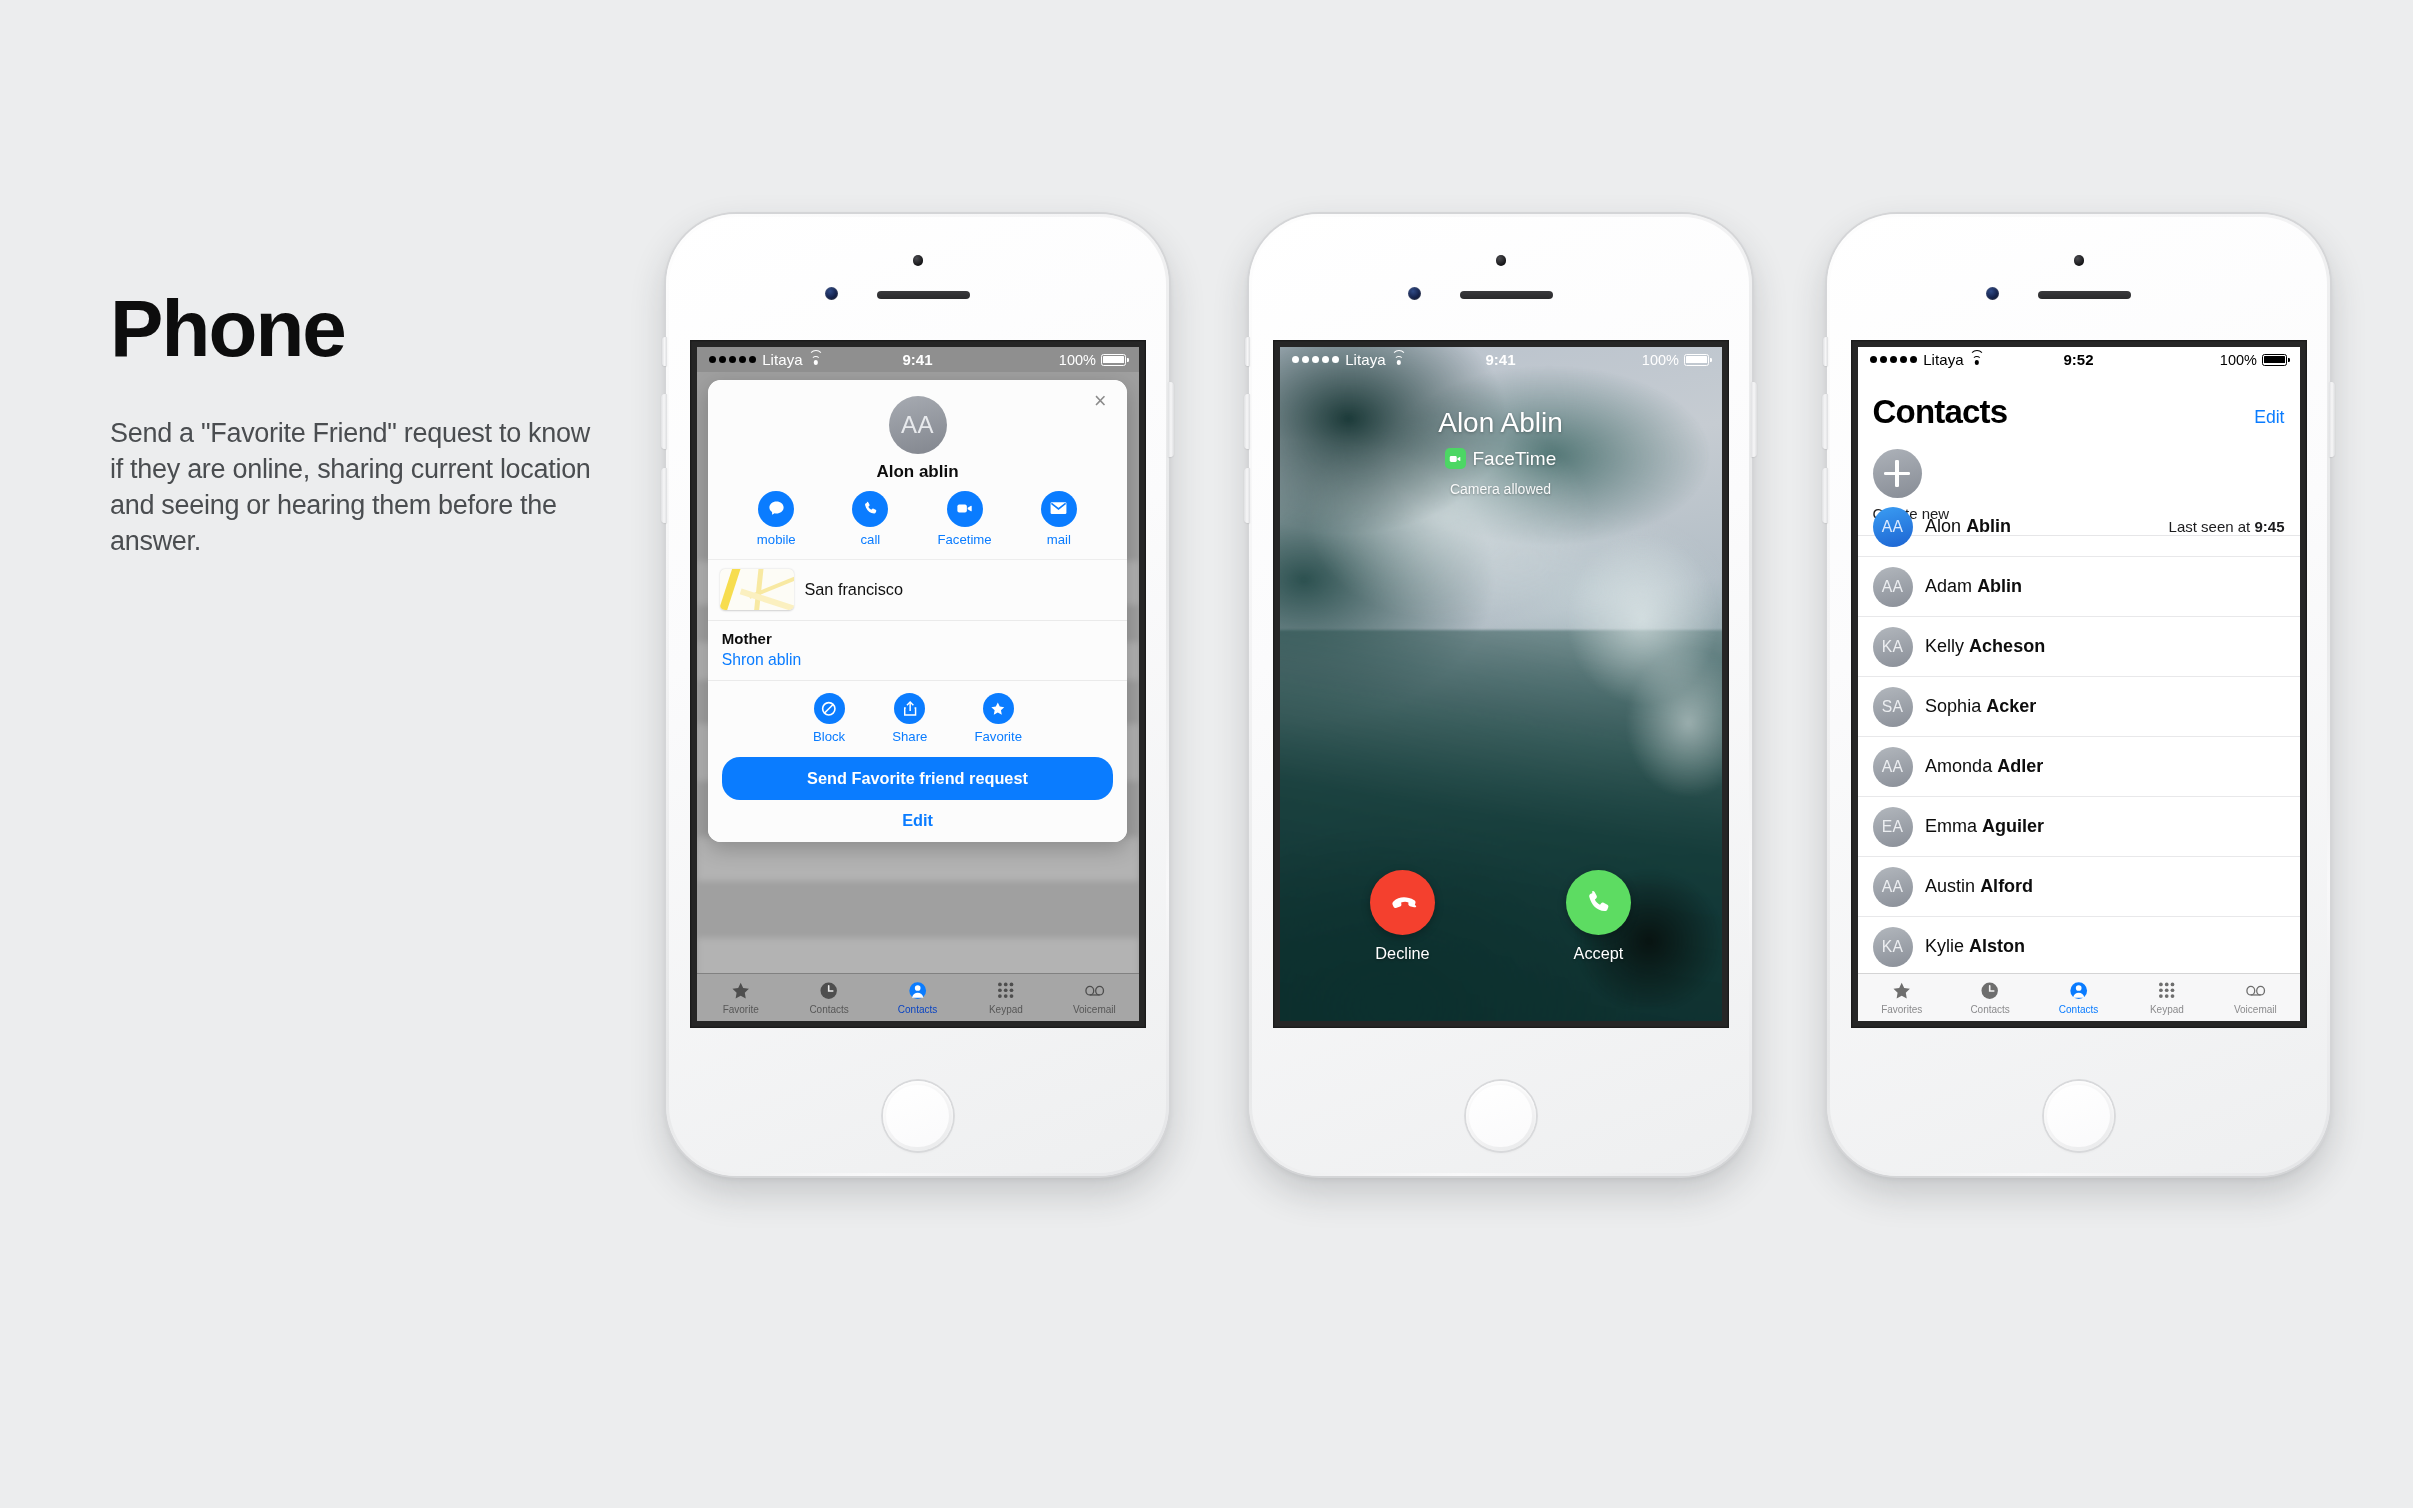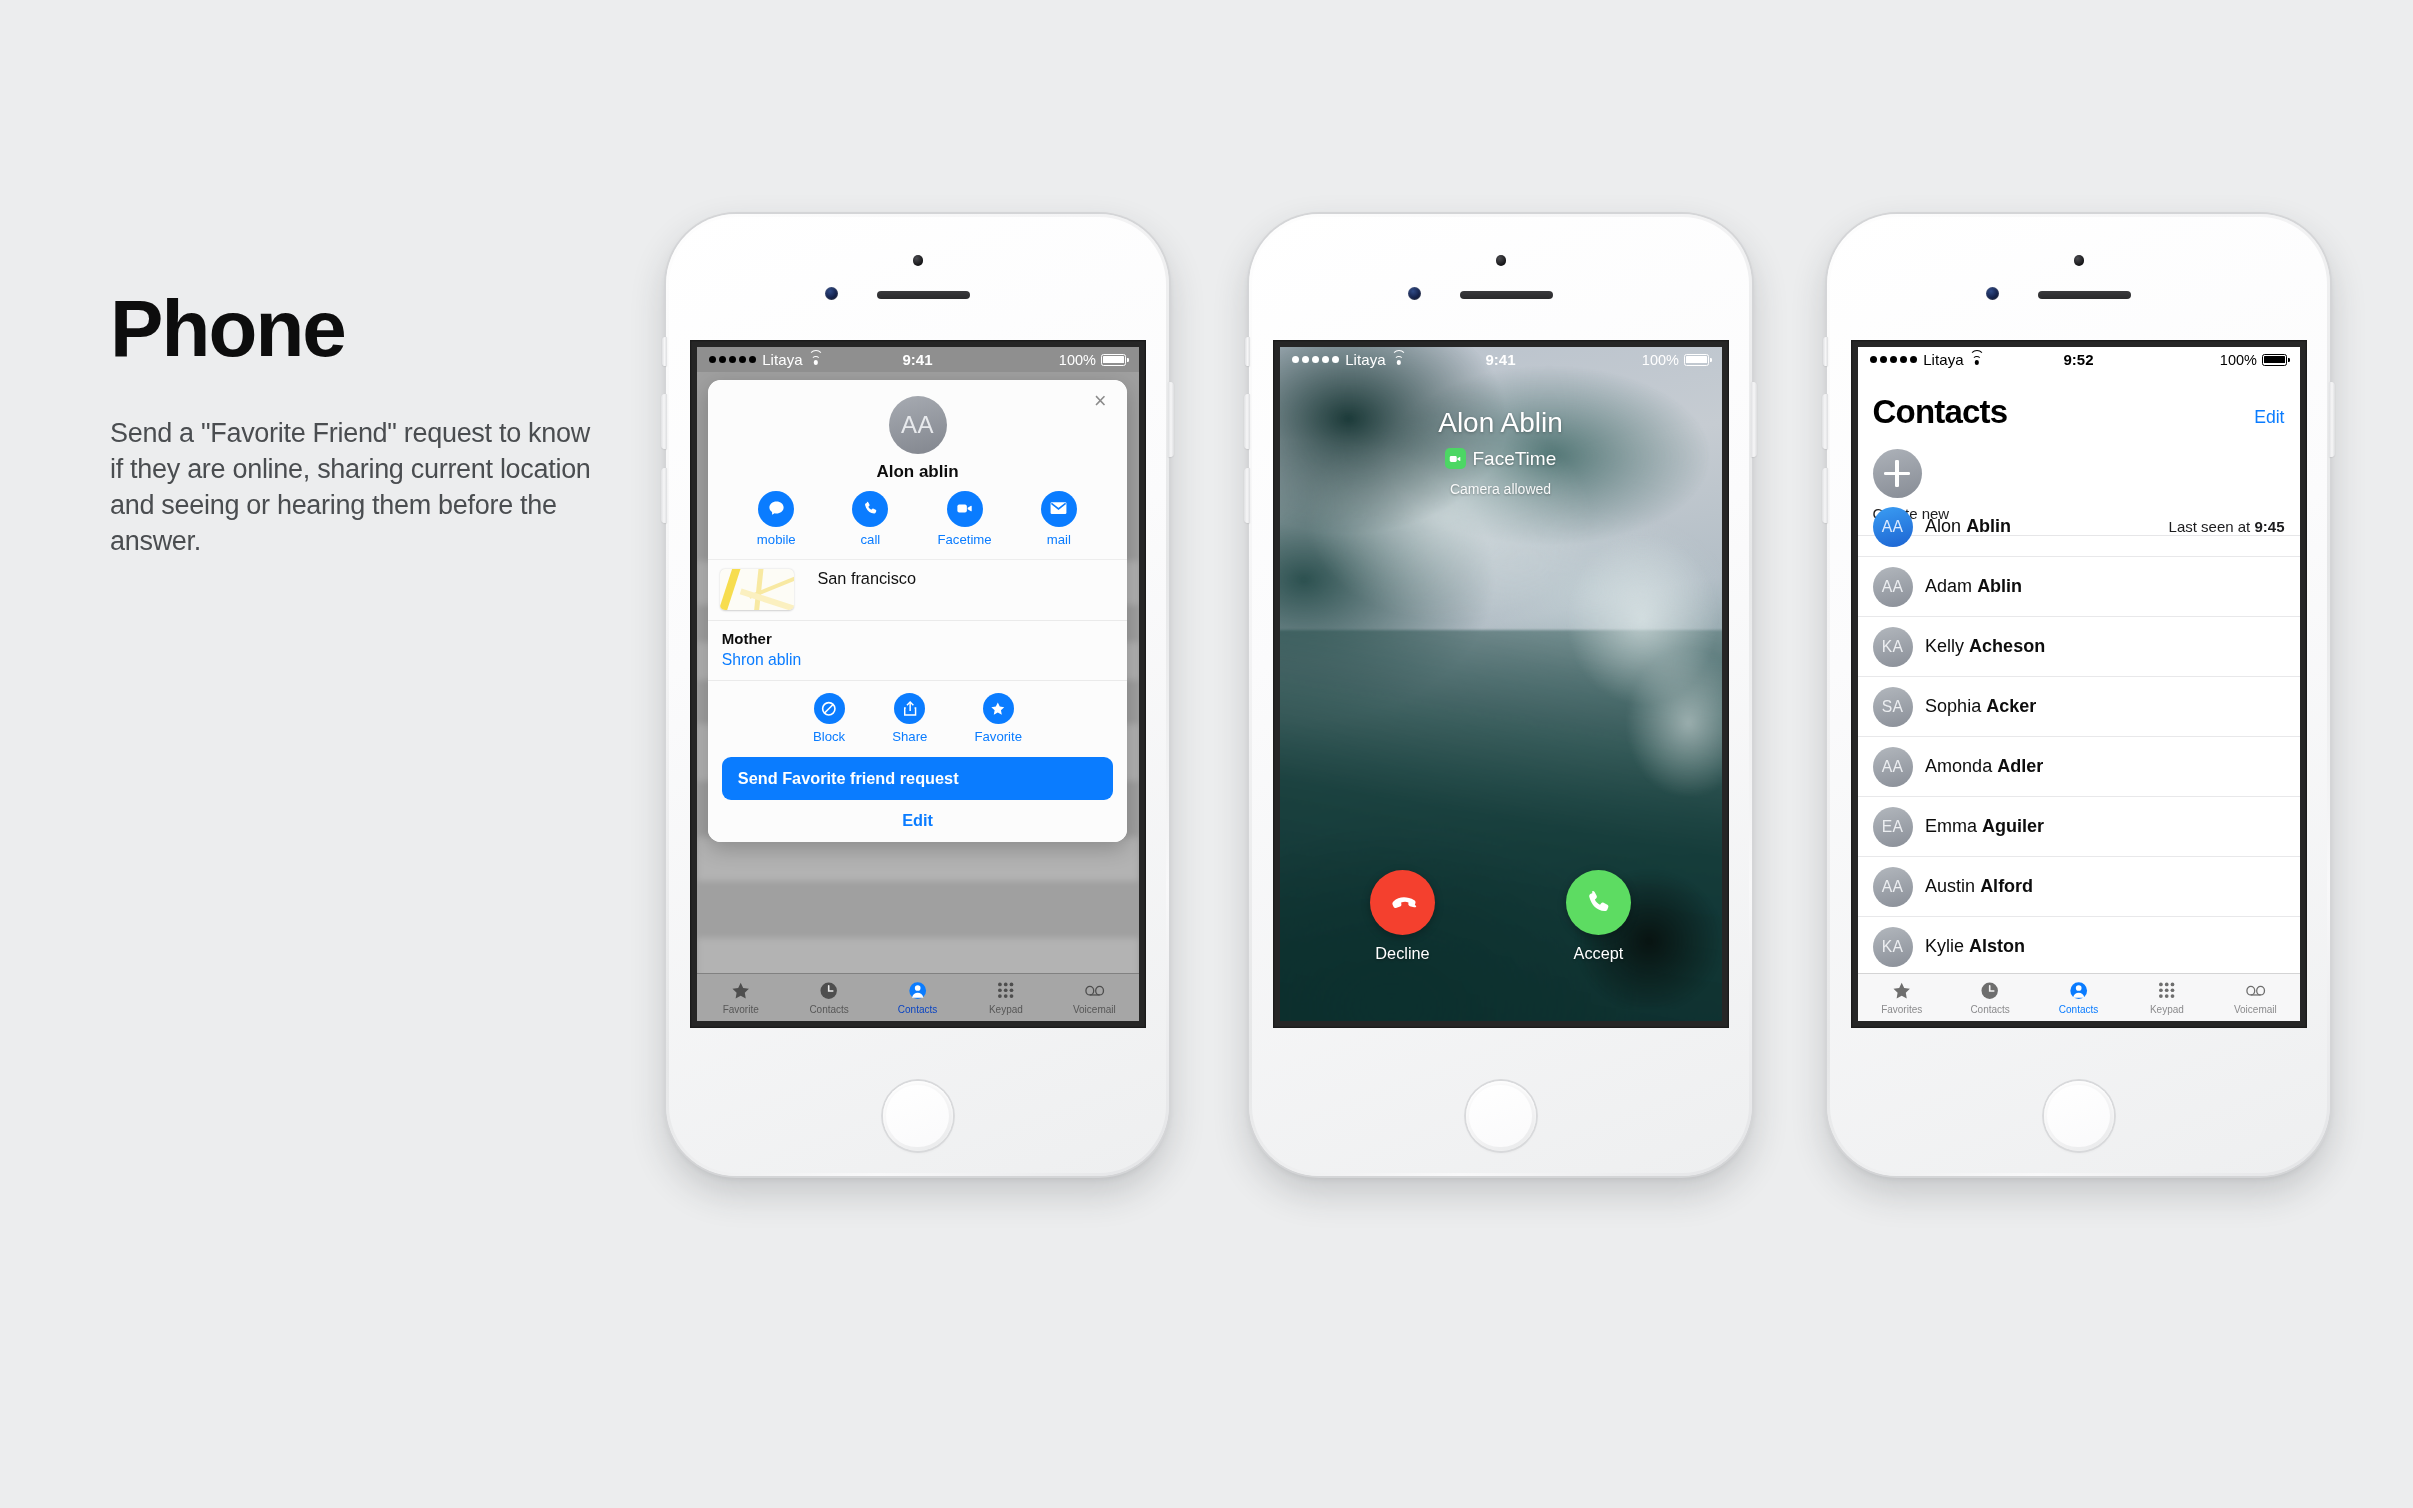--- a/index.html
+++ b/index.html
@@ -130,21 +130,21 @@
   }
   .qc-name { text-align:center; font-size:17px; font-weight:700; color:#0d0d0d; margin-top:7.5px; }
   .qc-actions { display:flex; justify-content:space-around; padding:8.8px 21.4px 3.8px; }
   .qc-act { text-align:center; width:58px; }
   .qc-circle {
     width:36px; height:36px; border-radius:50%; background:#0a7cff; margin:0 auto 5px;
     display:flex; align-items:center; justify-content:center; color:#fff;
   }
   .qc-lbl { font-size:13.2px; color:#0a7cff; font-weight:400; }
 
-  .qc-addr { display:flex; align-items:flex-start; gap:23px; padding:8.8px 12.6px 10px;
+  .qc-addr { display:flex; align-items:center; gap:10px; padding:8.8px 12.6px 10px;
              border-top:0.6px solid rgba(0,0,0,.06); }
   .map-thumb {
     width:74px; height:41px; border-radius:5px; flex:none; overflow:hidden; position:relative;
     background:#fdfcf6; box-shadow:0 0.6px 1.9px rgba(0,0,0,.18);
   }
   .map-thumb i { position:absolute; background:#f7dd4e; display:block; }
   .map-thumb i.r1{ left:3.8px; top:-8.8px; width:8.2px; height:69px; transform:rotate(18deg); }
   .map-thumb i.r2{ left:36px; top:-14px; width:5px; height:75px; transform:rotate(6deg);
                    background:#f8e9a2; }
   .map-thumb i.r3{ left:26.4px; top:12.6px; width:69px; height:4.4px; transform:rotate(-22deg);
@@ -157,22 +157,22 @@
   .qc-field .k { font-size:15px; font-weight:700; color:#0d0d0d; }
   .qc-field .v { font-size:15.7px; color:#111; margin-top:3.8px; }
   .qc-field .v.link { color:#0a7cff; }
 
   .qc-bottom { padding:12.6px 14px 11.3px; border-top:0.6px solid rgba(0,0,0,.07); }
   .qc-row3 { display:flex; justify-content:center; gap:47px; margin-bottom:12.6px; }
   .qc-row3 .qc-act { width:auto; }
   .qc-row3 .qc-circle { width:31px; height:31px; }
   .qc-primary {
     display:block; width:100%; background:#0a7cff; color:#fff; border:none;
-    border-radius:9px; padding:12px 16px; font-size:16.3px; font-weight:700;
-    font-family:inherit; text-align:left;
+    border-radius:18px; padding:12px 0; font-size:16.3px; font-weight:700;
+    font-family:inherit; text-align:center;
   }
   .qc-edit { text-align:center; color:#0a7cff; font-size:16.3px; font-weight:700; margin-top:11.3px; }
 
   
   .tabbar { position:absolute; left:0; right:0; bottom:0; height:48px;
             display:flex; border-top:0.6px solid rgba(0,0,0,.14); }
   .tab { flex:1; display:flex; flex-direction:column; align-items:center; justify-content:center;
          gap:3.1px; }
   .tab .tlabel { font-size:10px; }
   #p1 .tabbar { background:#a6a6a6; border-top-color:rgba(0,0,0,.22); }

